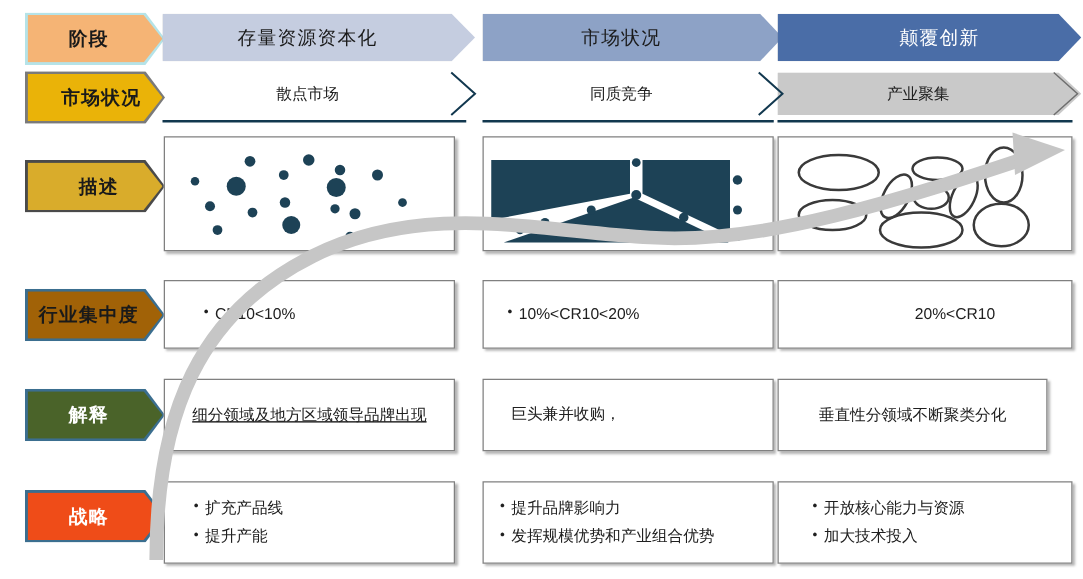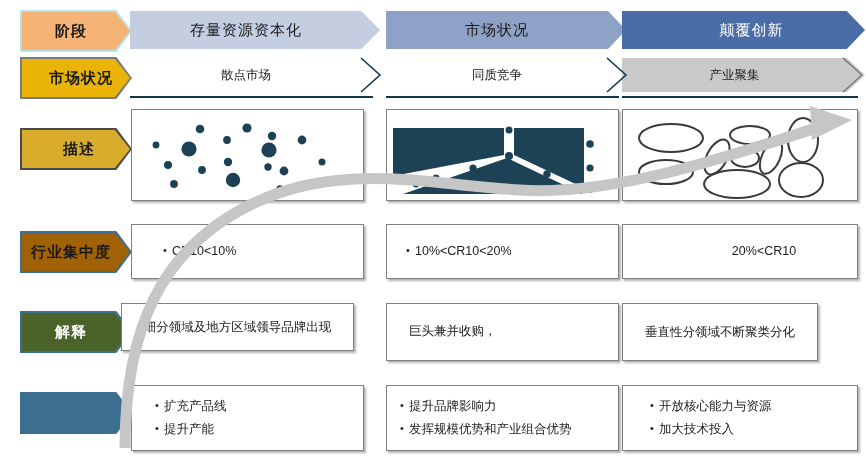--- a/index.html
+++ b/index.html
@@ -78,20 +78,23 @@
   <div class="lbl" style="top:233px;background:#a16207;">
     <span class="txt">行业集中度</span>
   </div>
 
   <div class="lbl-outer" style="top:311px;background:#3b6e8f;"></div>
   <div class="lbl" style="top:313px;background:#4a6329;color:#fff;">
     <span class="txt">解释</span>
   </div>
 
   <div class="lbl-outer" style="top:392px;background:#3b6e8f;"></div>
+  <div class="lbl" style="top:394px;background:#ef4c18;color:#fff;">
+    <span class="txt">战略</span>
+  </div>
 
   <div class="stg" style="left:130px;top:11px;width:250px;background:#c5cde0;
               clip-path:polygon(0 0, 92.5% 0, 100% 50%, 92.5% 100%, 0 100%);
               border:0;filter:drop-shadow(0 0 0.7px #555) drop-shadow(1.5px 1.5px 1.2px rgba(0,0,0,.35));">
     <span class="t">存量资源资本化</span>
   </div>
   <div class="stg" style="left:386px;top:11px;width:240px;background:#8da2c6;
               clip-path:polygon(0 0, 92.5% 0, 100% 50%, 92.5% 100%, 0 100%);
               filter:drop-shadow(0 0 0.7px #555) drop-shadow(1.5px 1.5px 1.2px rgba(0,0,0,.35));">
     <span class="t">市场状况</span>
@@ -197,29 +200,29 @@
         <div class="bul" style="padding-left:14px;">
       <span class="dot">•</span>
       <span>10%&lt;CR10&lt;20%</span>
     </div>
       </div>
   </div>
   <div class="cell" style="left:622px;top:224px;width:236px;height:55px;padding-left:48px;">
     <div class="ctr">20%&lt;CR10</div>
   </div>
 
-  <div class="cell" style="left:121px;top:303px;width:233px;height:48px;">
+  <div class="cell" style="left:131px;top:303px;width:233px;height:58px;text-decoration:underline;">
     <div class="ctr">细分领域及地方区域领导品牌出现</div>
   </div>
   <div class="cell" style="left:386px;top:303px;width:233px;height:58px;">
     <div class="inner" style="padding-left:22px;gap:14px;">
       <div style="font-size:12.5px;line-height:1.7;color:#202020;">巨头兼并收购，</div>
     </div>
   </div>
-  <div class="cell" style="left:622px;top:303px;width:196px;height:58px;">
+  <div class="cell" style="left:622px;top:303px;width:216px;height:58px;">
     <div class="ctr">垂直性分领域不断聚类分化</div>
   </div>
 
   <div class="cell" style="left:131px;top:385px;width:233px;height:66px;">
     <div class="inner" style="padding-left:18px;">
       <div class="bul">
         <span class="dot">•</span>
         <span>扩充产品线</span>
         </div>
       <div class="bul">

